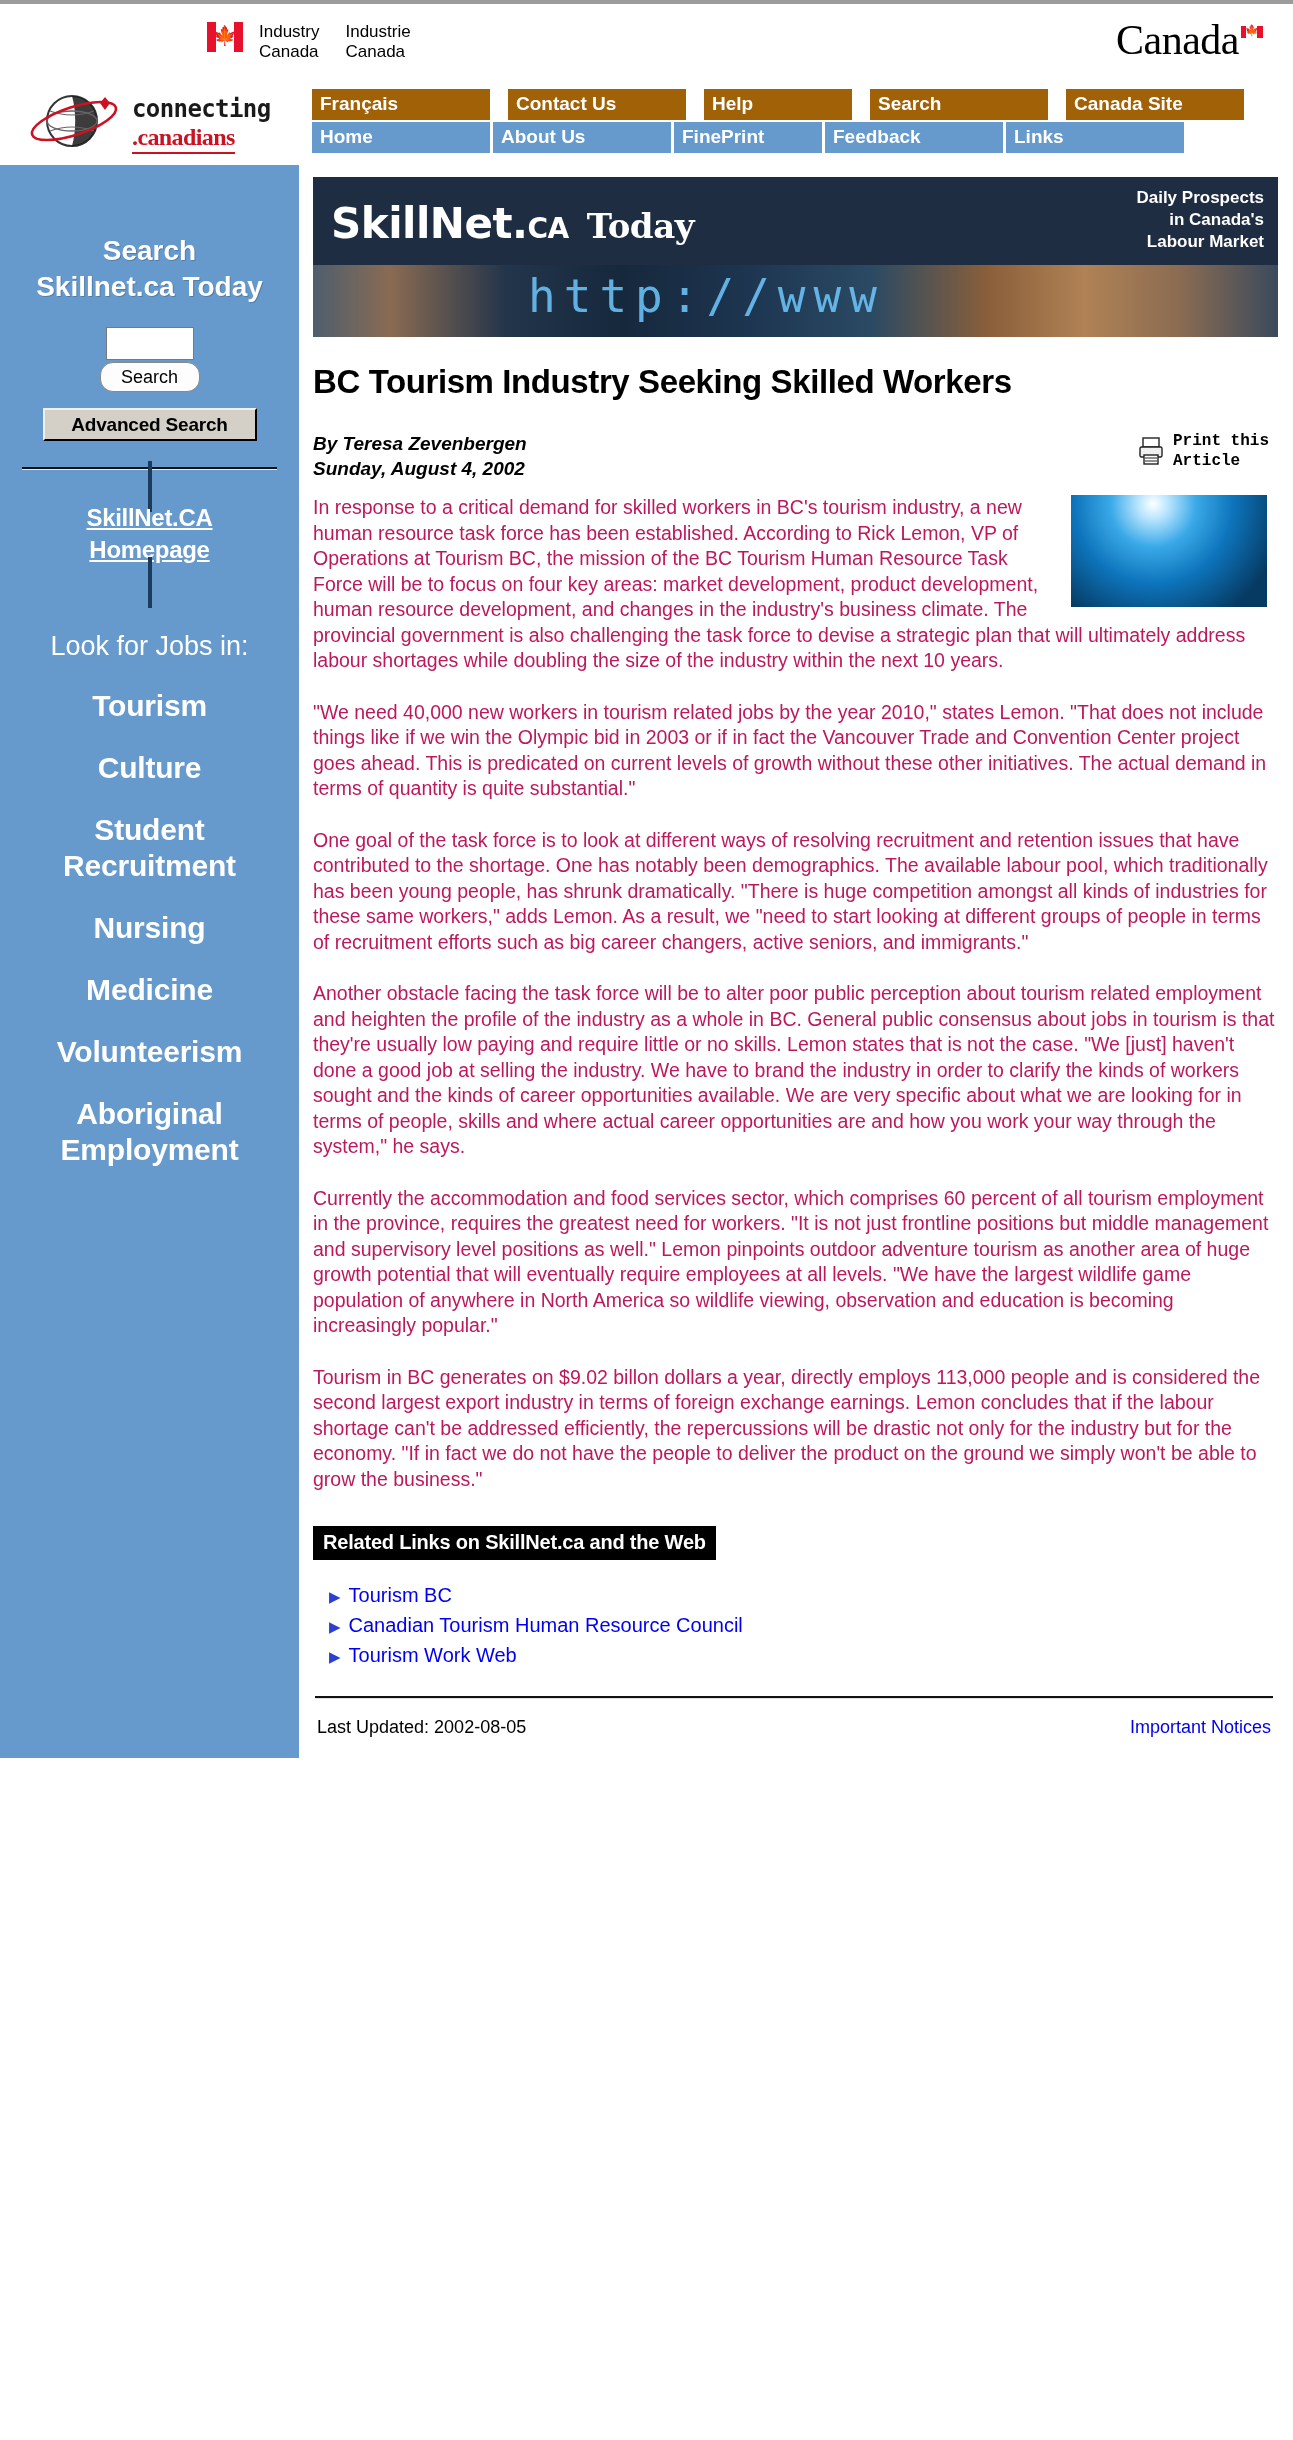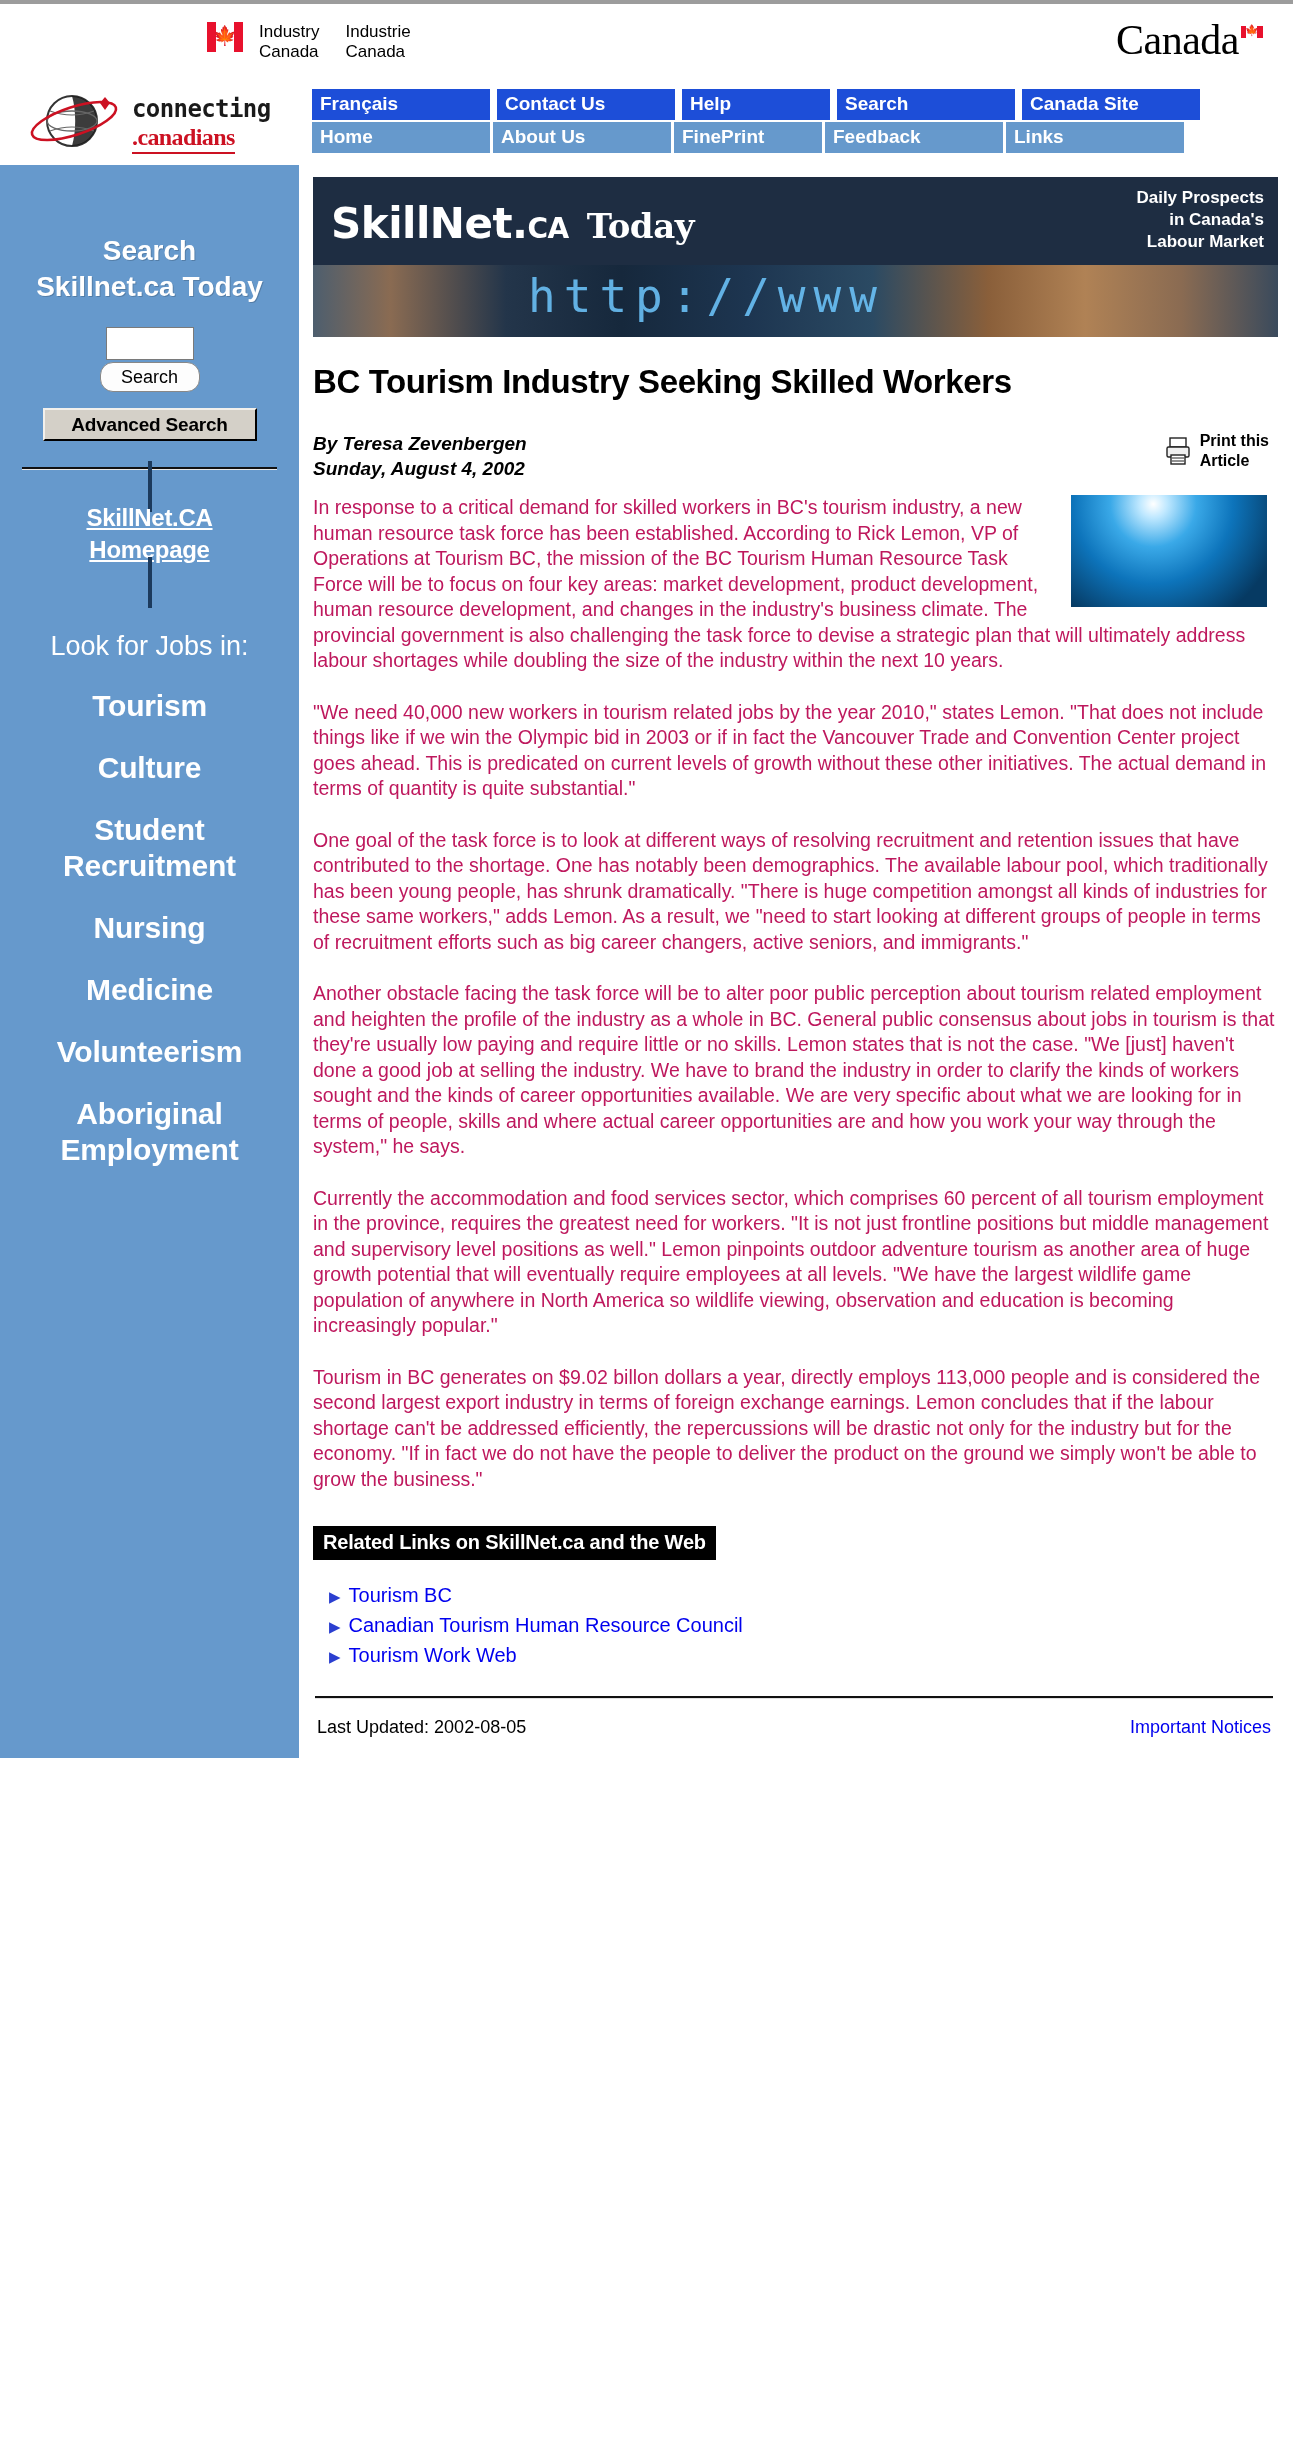--- a/index.html
+++ b/index.html
@@ -105,21 +105,21 @@
   }
   .navrow { display: flex; width: 100%; }
   .navrow + .navrow { margin-top: 2px; }
   .navcell {
     font-size: 19px; font-weight: bold;
     color: #ffffff;
     padding: 4px 0 5px 8px;
     line-height: 22px;
     white-space: nowrap;
   }
-  .navrow.black .navcell { background: #1d4ed8; margin-right: 7px; }
+  .navrow.black .navcell { background: #a16207; margin-right: 18px; }
   .navrow.blue  .navcell { background: #6699cc; margin-right: 3px; }
   .nc-1 { width: 178px; }
   .nc-2 { width: 178px; }
   .nc-3 { width: 148px; }
   .nc-4 { width: 178px; }
   .nc-5 { width: 178px; }
 
   
   .body-row { display: flex; align-items: stretch; }
   .sidebar {
@@ -279,20 +279,21 @@
   }
   .byline .author { font-style: italic; font-weight: bold; }
   .byline .date { font-style: italic; font-weight: bold; }
   .printlink {
     position: absolute; right: 10px; top: 0;
     display: flex; align-items: center; gap: 8px;
     color: #000;
     font-size: 16px; font-weight: bold;
     line-height: 20px;
     text-decoration: none;
+    font-family: Liberation Mono, monospace;
   }
   .printer-ico { width: 28px; height: 30px; display:block; }
 
   .article { margin-top: 6px; position: relative; }
   .article .thumb {
     float: right;
     width: 196px; height: 112px;
     margin: 0 12px 4px 14px;
     background:
       radial-gradient(circle at 42% 8%, #ffffff 0%, #bfe8ff 9%, #3aa9e8 28%, #0d74bb 52%, #063a63 85%),

